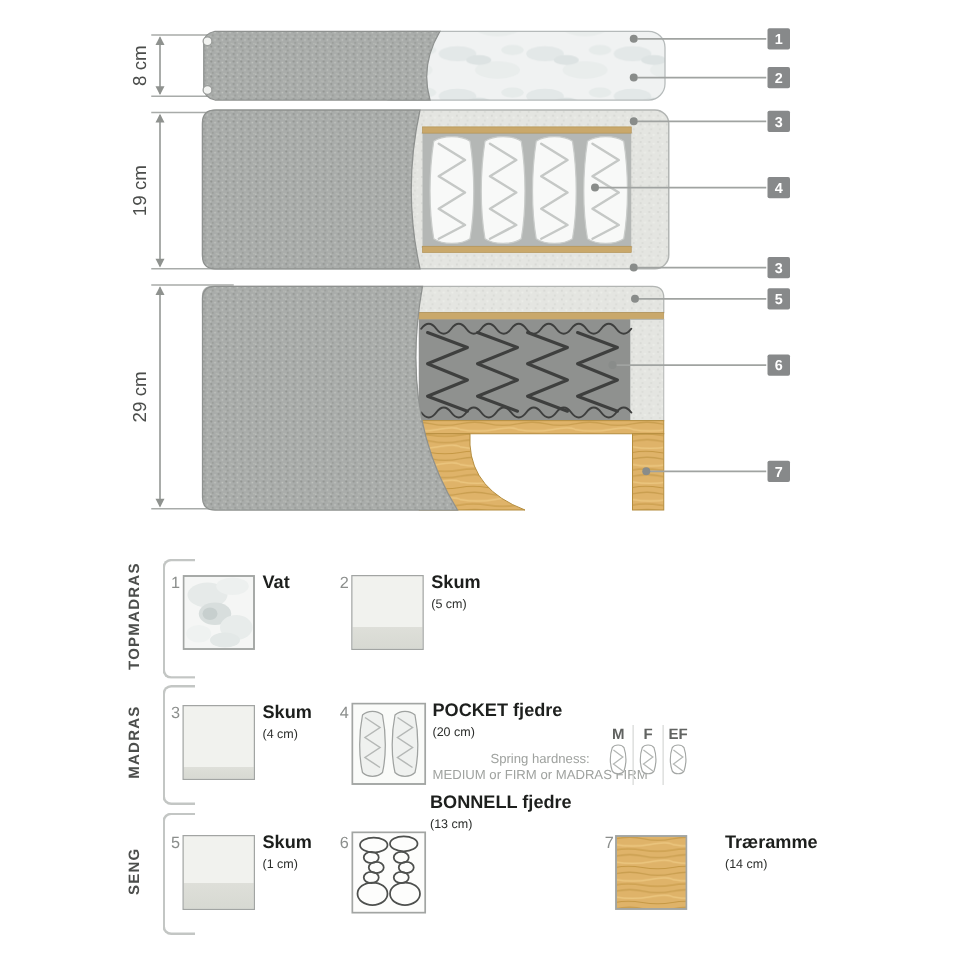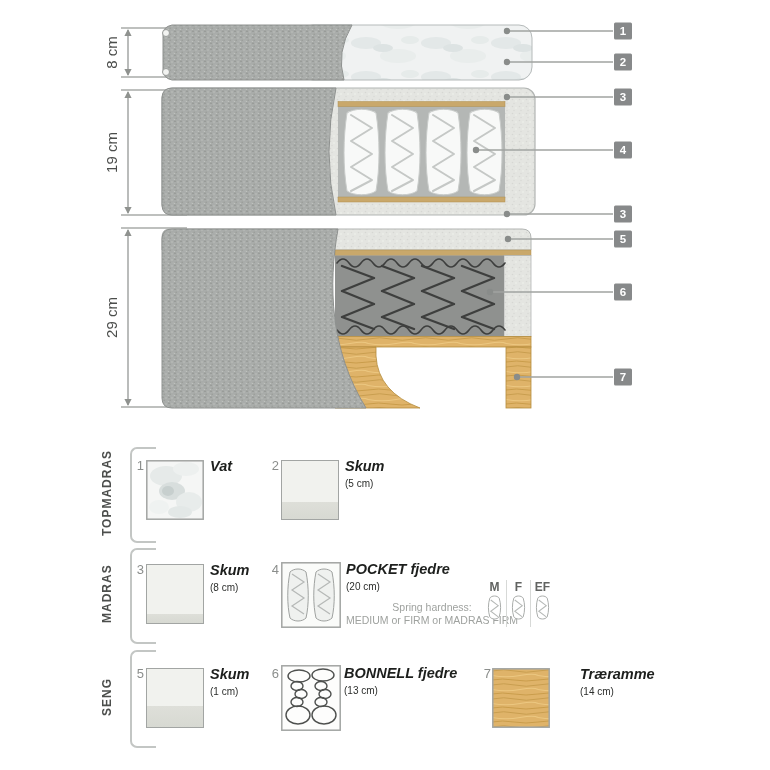--- a/index.html
+++ b/index.html
@@ -13,21 +13,21 @@
   .grouplabel{position:absolute;left:96px;width:22px;display:flex;align-items:center;justify-content:center;
               writing-mode:vertical-rl;transform:rotate(180deg);font-size:12px;font-weight:bold;
               letter-spacing:1px;color:#4c4e4c;}
   .num{position:absolute;width:12px;text-align:right;font-size:13px;color:#8b8e8c;line-height:14px;}
   .swatch{position:absolute;box-sizing:border-box;}
   .foamsw{border:1.5px solid #a2a5a3;}
   .f70{background:linear-gradient(to bottom,#f1f2ee 0%,#f1f2ee 70%,#dedfd9 70%,#d7d9d2 100%);}
   .f84{background:linear-gradient(to bottom,#f1f2ee 0%,#f1f2ee 84%,#dedfd9 84%,#d7d9d2 100%);}
   .f64{background:linear-gradient(to bottom,#f1f2ee 0%,#f1f2ee 64%,#dedfd9 64%,#d7d9d2 100%);}
   .itemtext{position:absolute;line-height:17px;}
-  .title{font-size:14.5px;font-weight:bold;color:#1d1f1d;white-space:nowrap;font-style:italic;}
+  .title{font-size:14.5px;font-weight:bold;color:#1d1f1d;white-space:nowrap;}
   .size{font-size:10px;color:#2c2e2c;}
   .notes{position:absolute;font-size:10.5px;color:#9fa29f;line-height:12.5px;white-space:nowrap;}
   .hardness{position:absolute;left:483px;top:580px;display:flex;}
   .hcol{width:23px;text-align:center;padding:0 0 2px 0;}
   .hcol.sep{border-left:1px solid #d7d9d7;}
   .hletter{font-size:12px;font-weight:bold;color:#616361;height:14px;line-height:14px;}
 </style>
 </head>
 <body>
 
@@ -219,21 +219,21 @@
   </div>
 
   
   <div class="grouplabel" style="top:548px;height:92px;">MADRAS</div>
   <div class="bracket" style="top:548px;height:92px;"></div>
 
   <div class="num" style="left:132px;top:563px;">3</div>
   <div class="swatch foamsw f84" style="left:146px;top:564px;width:58px;height:60px;"></div>
   <div class="itemtext" style="left:210px;top:562px;">
     <div class="title">Skum</div>
-    <div class="size">(8 cm)</div>
+    <div class="size">(4 cm)</div>
   </div>
 
   <div class="num" style="left:267px;top:563px;">4</div>
   <div class="swatch" style="left:281px;top:562px;">
     <svg width="60" height="66" viewBox="0 0 60 66">
       <rect x="0.8" y="0.8" width="58.4" height="64.4" fill="#fafbf9" stroke="#a2a5a3" stroke-width="1.5"></rect>
       <path d="M9,10 C6,25 6,43 9,56 C13,60 21,60 25,56 C28,43 28,25 25,10 C21,6 13,6 9,10 Z" fill="#eff1ef" stroke="#9fa2a0"></path>
       <polyline points="11,12 23,20 11,28 23,36 11,44 23,52" fill="none" stroke="#b5b8b6" stroke-width="1.2"></polyline>
       <path d="M35,10 C32,25 32,43 35,56 C39,60 47,60 51,56 C54,43 54,25 51,10 C47,6 39,6 35,10 Z" fill="#eff1ef" stroke="#9fa2a0"></path>
       <polyline points="37,12 49,20 37,28 49,36 37,44 49,52" fill="none" stroke="#b5b8b6" stroke-width="1.2"></polyline>
@@ -294,21 +294,21 @@
         <ellipse cx="20" cy="29" rx="6" ry="4.5"></ellipse>
         <ellipse cx="16" cy="37" rx="6" ry="4.5"></ellipse>
         <ellipse cx="40" cy="21" rx="6" ry="4.5"></ellipse>
         <ellipse cx="44" cy="29" rx="6" ry="4.5"></ellipse>
         <ellipse cx="40" cy="37" rx="6" ry="4.5"></ellipse>
         <ellipse cx="17" cy="50" rx="12" ry="9"></ellipse>
         <ellipse cx="43" cy="50" rx="12" ry="9"></ellipse>
       </g>
     </svg>
   </div>
-  <div class="itemtext" style="left:344px;top:665px;">
+  <div class="itemtext" style="left:344px;top:634px;">
     <div class="title">BONNELL fjedre</div>
     <div class="size">(13 cm)</div>
   </div>
 
   <div class="num" style="left:479px;top:667px;">7</div>
   <div class="swatch" style="left:492px;top:668px;">
     <svg width="58" height="60" viewBox="0 0 58 60">
       <defs>
         <pattern id="pWood2" width="46" height="14" patternUnits="userSpaceOnUse">
           <rect width="46" height="14" fill="#dfb369"></rect>

